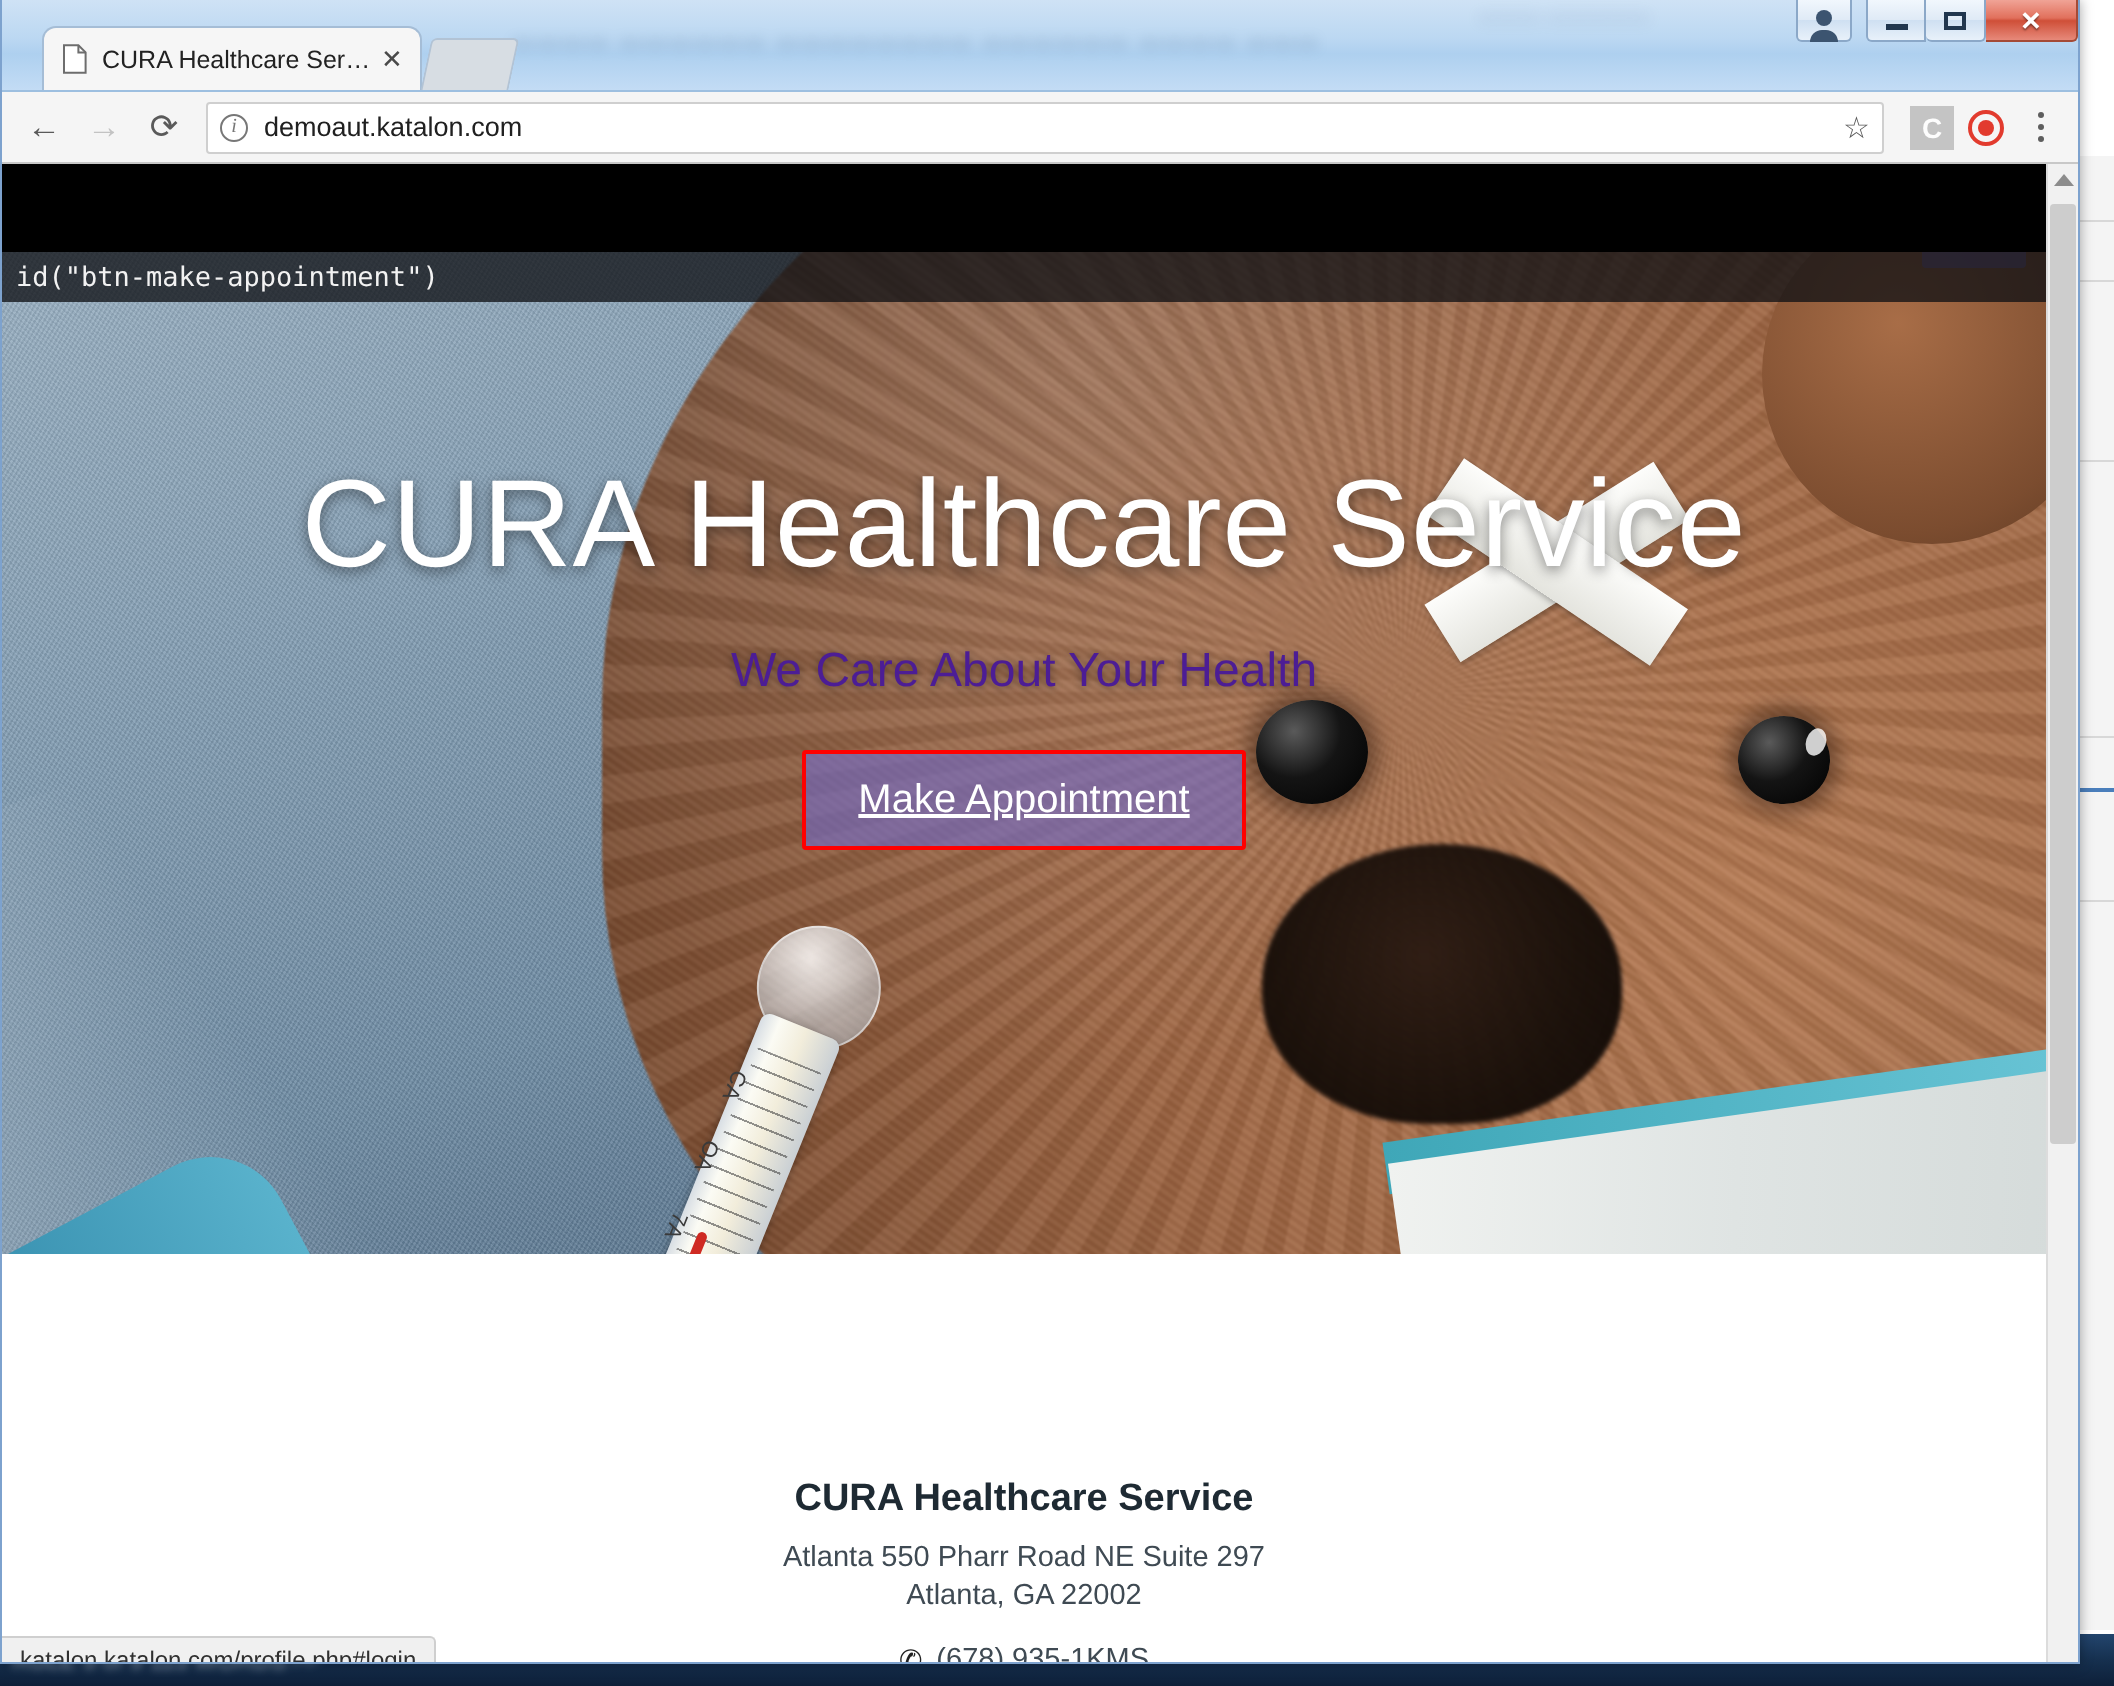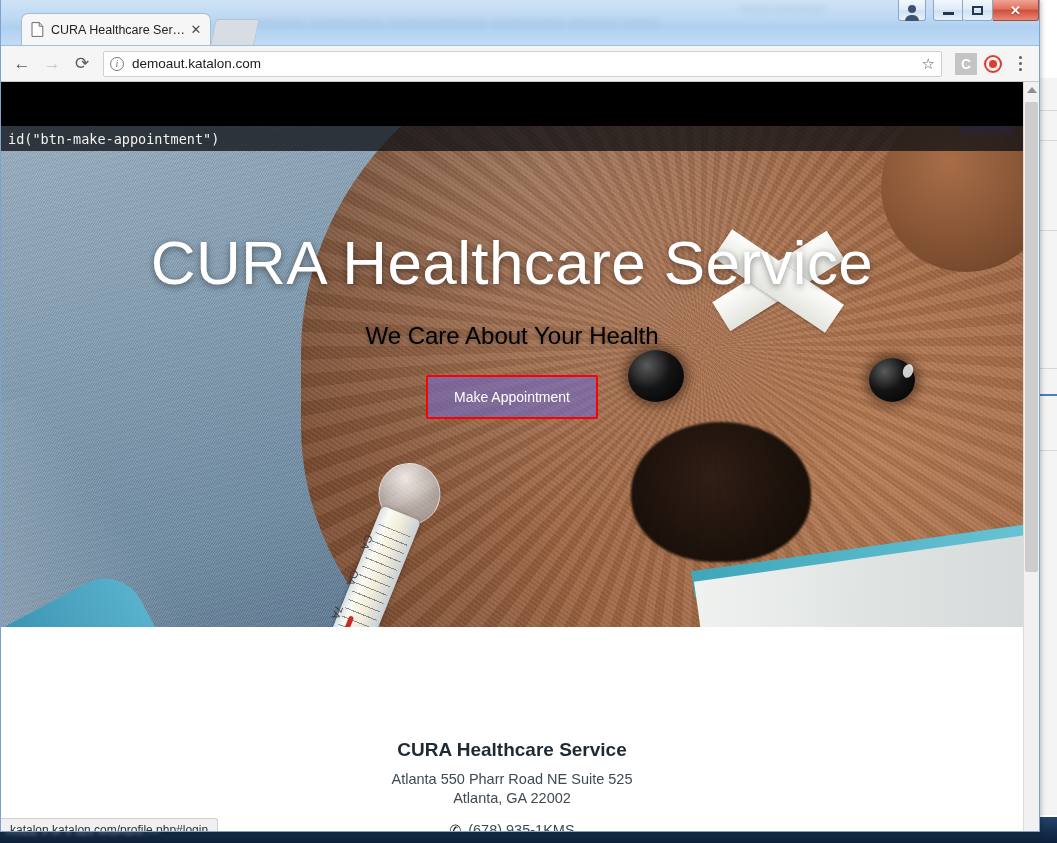--- a/index.html
+++ b/index.html
@@ -455,38 +455,39 @@
     font-size: 62px;
     font-weight: 400;
     color: #ffffff;
     letter-spacing: .4px;
     text-shadow: 0 2px 7px rgba(0,0,0,.45);
   }
   .hero-sub {
     position: absolute;
     left: 0; right: 0; top: 240px;
     font-size: 24px;
-    color: #000000;
+    color: #4c1d95;
     text-shadow: 0 1px 4px rgba(0,0,0,.4);
   }
   .appt-wrap {
     position: absolute;
     left: 0; right: 0; top: 293px;
     display: flex; justify-content: center;
   }
   .appt-btn {
     background: rgba(113,106,202,.62);
     color: #fff;
-    font-size: 14px;
+    font-size: 20px;
     padding: 13px 26px;
     border: 2px solid #ff0000;
     border-radius: 2px;
     cursor: pointer;
     line-height: 1;
     white-space: nowrap;
+    text-decoration: underline;
   }
 
   
   .navtoggle {
     position: absolute;
     right: 10px; top: -10px;
     width: 52px; height: 62px;
     background: rgba(110,104,200,.55);
     border-radius: 2px;
     display: flex; flex-direction: column;
@@ -726,21 +727,21 @@
         </div>
 
         <div class="inspector-block"></div>
         <div class="selector-band">
           <span class="selector-text">id("btn-make-appointment")</span>
         </div>
       </div>
 
       <div class="page-body">
         <div class="footer-title">CURA Healthcare Service</div>
-        <div class="footer-line">Atlanta 550 Pharr Road NE Suite 525</div>
+        <div class="footer-line">Atlanta 550 Pharr Road NE Suite 297</div>
         <div class="footer-line second">Atlanta, GA 22002</div>
         <div class="footer-phone">
           <span class="phone-glyph">✆</span>
           <span>(678) 935-1KMS</span>
         </div>
       </div>
 
       <div class="pagescroll">
         <div class="scroll-up"></div>
         <div class="scroll-thumb"></div>

